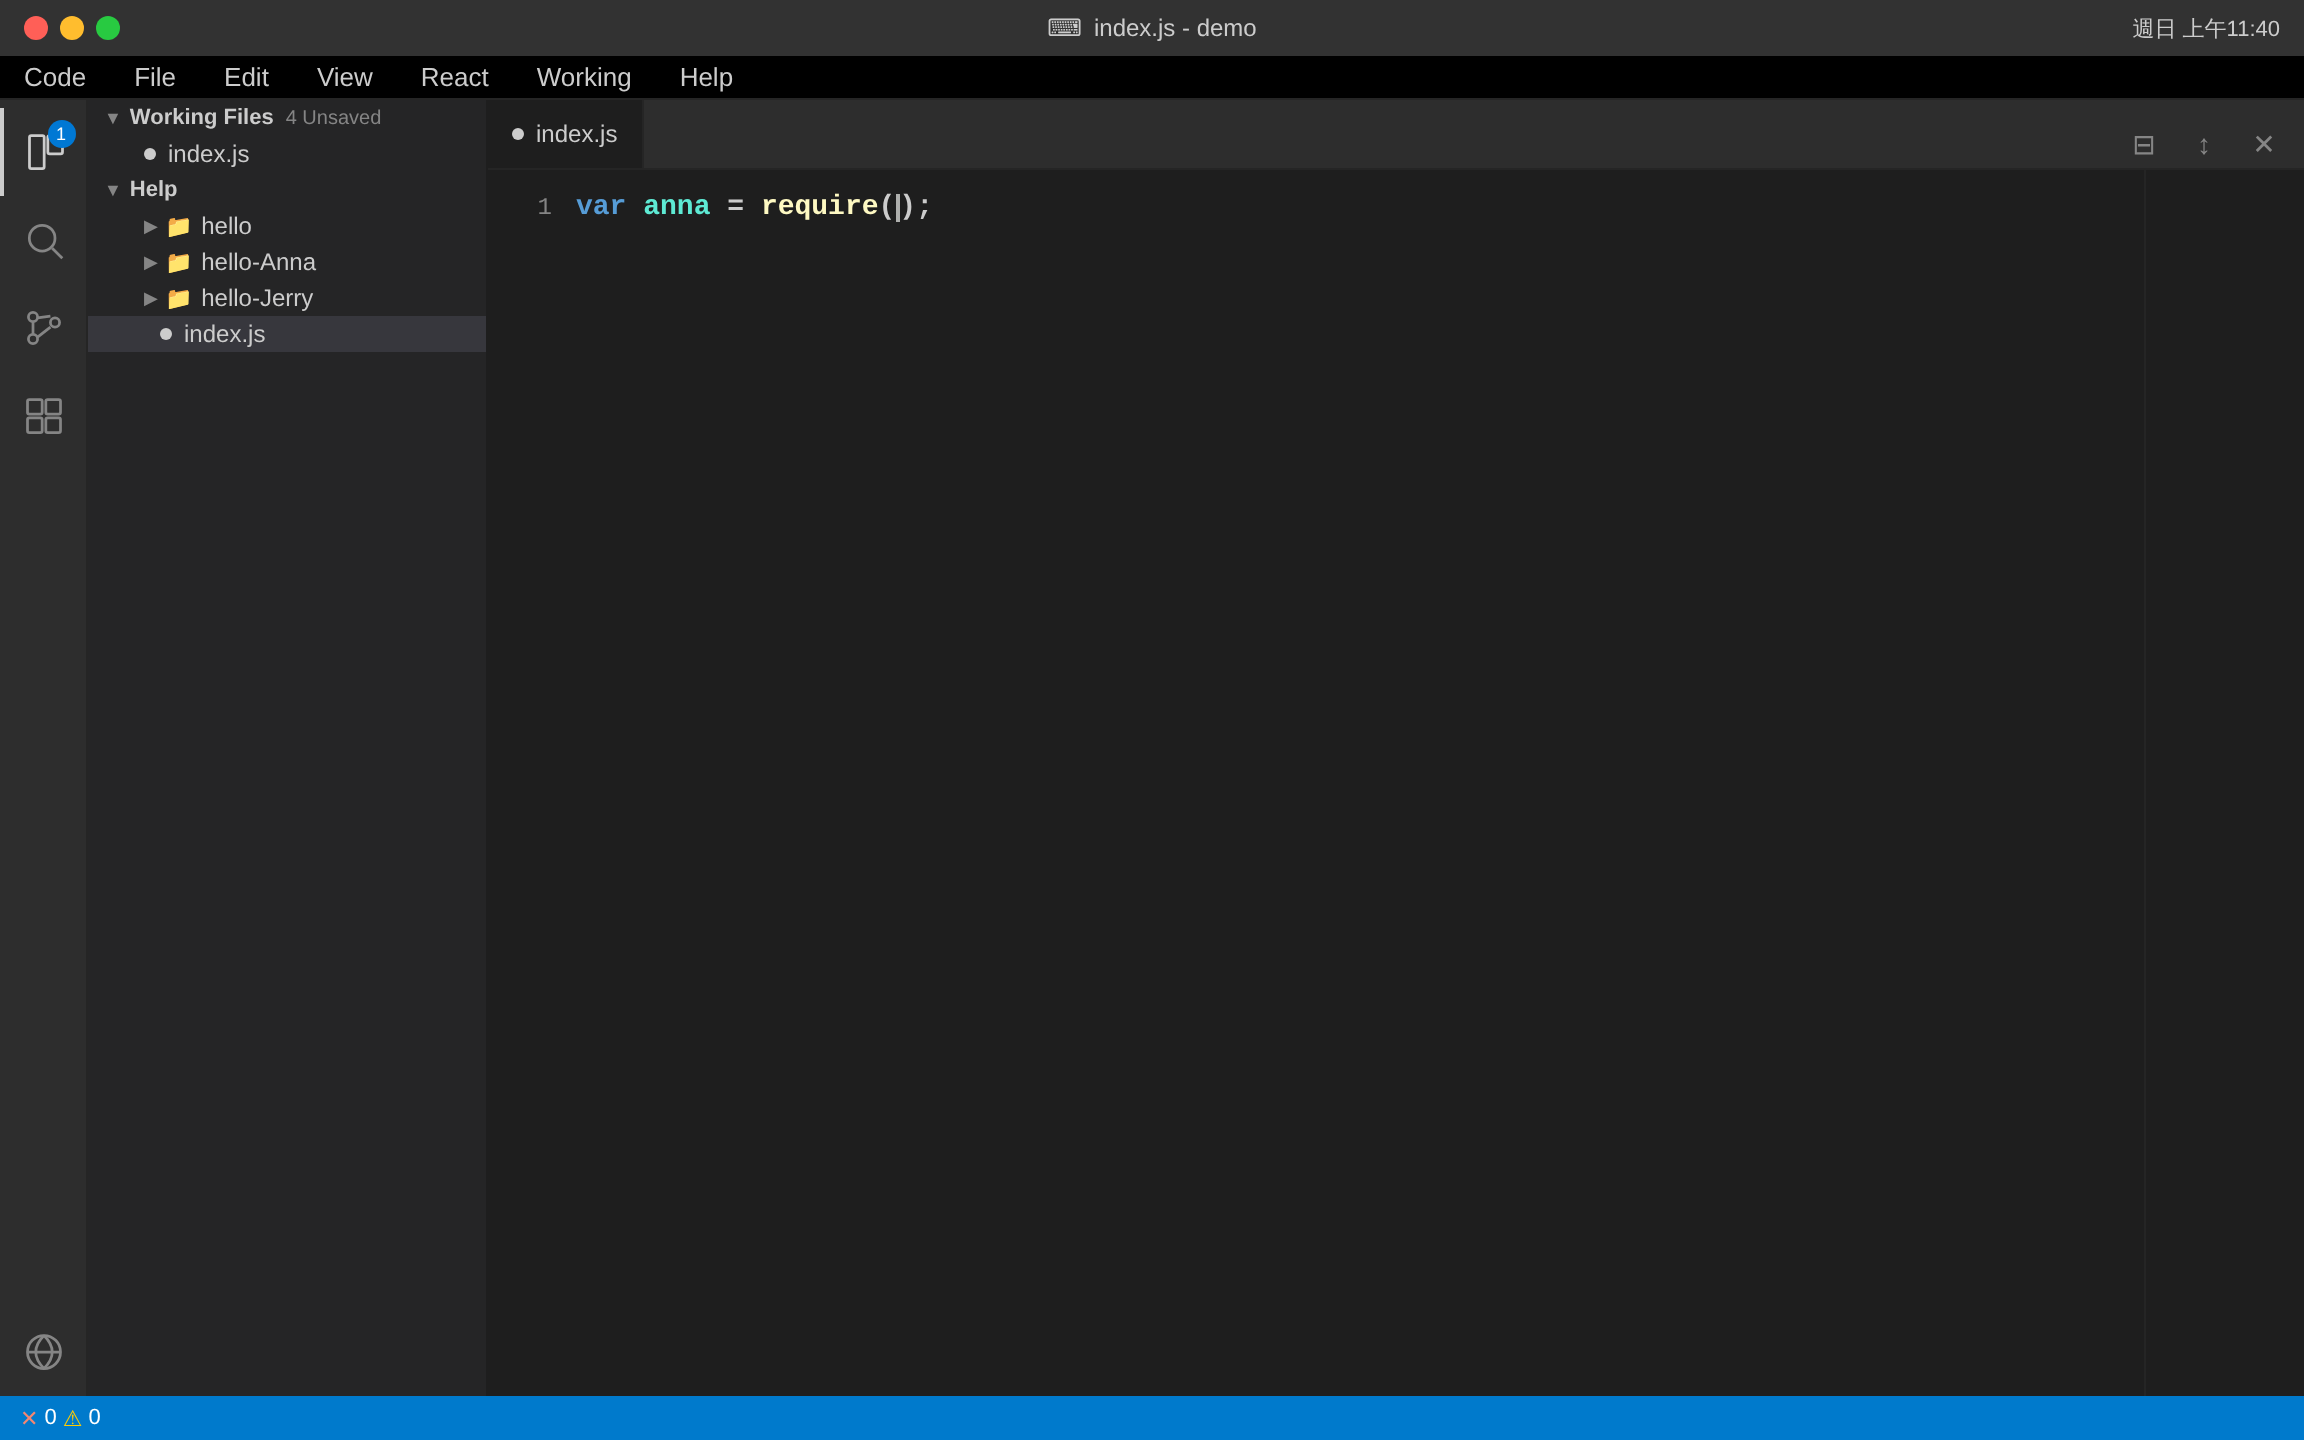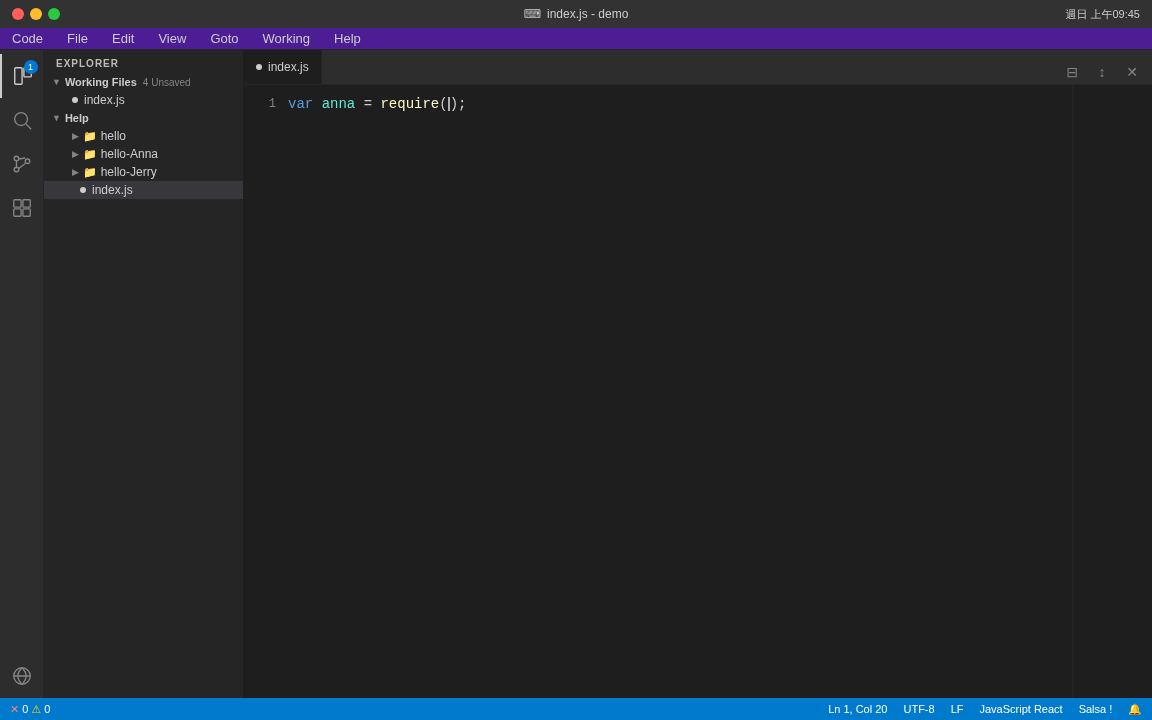--- a/index.html
+++ b/index.html
@@ -50,21 +50,21 @@
       color: #cccccc;
     }
     .title-bar-right {
       display: flex;
       align-items: center;
       gap: 10px;
       font-size: 11px;
       color: #cccccc;
     }
     .menu-bar {
-      background: #4c1d95;
+      background: #000000;
       height: 22px;
       display: flex;
       align-items: center;
       padding: 0 8px;
       gap: 16px;
       font-size: 13px;
       color: #cccccc;
       flex-shrink: 0;
       border-bottom: 1px solid #252525;
     }
@@ -256,20 +256,21 @@
       font-size: 12px;
       line-height: 22px;
       user-select: none;
       flex-shrink: 0;
       padding-right: 8px;
     }
     .code-content {
       flex: 1;
       padding: 8px 0;
       overflow: auto;
+      font-weight: bold;
     }
     .code-line {
       display: flex;
       align-items: center;
       height: 22px;
       padding-left: 4px;
     }
     .kw-var { color: #569cd6; }
     .kw-text { color: #5eead4; }
     .kw-eq { color: #cccccc; }
@@ -343,30 +344,30 @@
   <div class="title-bar-left">
     <div class="traffic-light traffic-close"></div>
     <div class="traffic-light traffic-minimize"></div>
     <div class="traffic-light traffic-maximize"></div>
   </div>
   <div class="title-bar-center">
     <span>⌨</span>
     <span>index.js - demo</span>
   </div>
   <div class="title-bar-right">
-    <span>週日 上午09:45</span>
+    <span>週日 上午11:40</span>
   </div>
 </div>
 
 <div class="menu-bar">
   <span class="menu-item">Code</span>
   <span class="menu-item">File</span>
   <span class="menu-item">Edit</span>
   <span class="menu-item">View</span>
-  <span class="menu-item">Goto</span>
+  <span class="menu-item">React</span>
   <span class="menu-item">Working</span>
   <span class="menu-item">Help</span>
 </div>
 
 <div class="main-layout">
 
   <div class="activity-bar">
     <div class="activity-icon active">
       <svg width="22" height="22" viewBox="0 0 24 24" fill="none" stroke="currentColor" stroke-width="1.5">
         <rect x="3" y="3" width="8" height="18" rx="1"></rect>
@@ -400,21 +401,20 @@
     </div>
     <div style="margin-top:auto;" class="activity-icon">
       <svg width="22" height="22" viewBox="0 0 24 24" fill="none" stroke="currentColor" stroke-width="1.5">
         <circle cx="12" cy="12" r="9"></circle>
         <path d="M3 12h18M12 3c-3 3-4.5 5.5-4.5 9s1.5 6 4.5 9M12 3c3 3 4.5 5.5 4.5 9s-1.5 6-4.5 9"></path>
       </svg>
     </div>
   </div>
 
   <div class="sidebar">
-    <div class="sidebar-header">Explorer</div>
 
     <div class="sidebar-section-header">
       <span class="chevron">▼</span>
       <span>Working Files</span>
       <span class="section-badge">4 Unsaved</span>
     </div>
     <div class="sidebar-item indent-1">
       <span class="file-dot"></span>
       <span>index.js</span>
     </div>
@@ -484,33 +484,13 @@
 
 <div class="status-bar">
   <div class="status-left">
     <div class="status-item">
       <span class="status-error">✕</span>
       <span>0</span>
       <span class="status-warning">⚠</span>
       <span>0</span>
     </div>
   </div>
-  <div class="status-right">
-    <div class="status-item">
-      <span>Ln 1, Col 20</span>
-    </div>
-    <div class="status-item">
-      <span>UTF-8</span>
-    </div>
-    <div class="status-item">
-      <span>LF</span>
-    </div>
-    <div class="status-item">
-      <span>JavaScript React</span>
-    </div>
-    <div class="status-item">
-      <span>Salsa !</span>
-    </div>
-    <div class="status-item">
-      <span>🔔</span>
-    </div>
-  </div>
 </div>
 
 </body></html>

